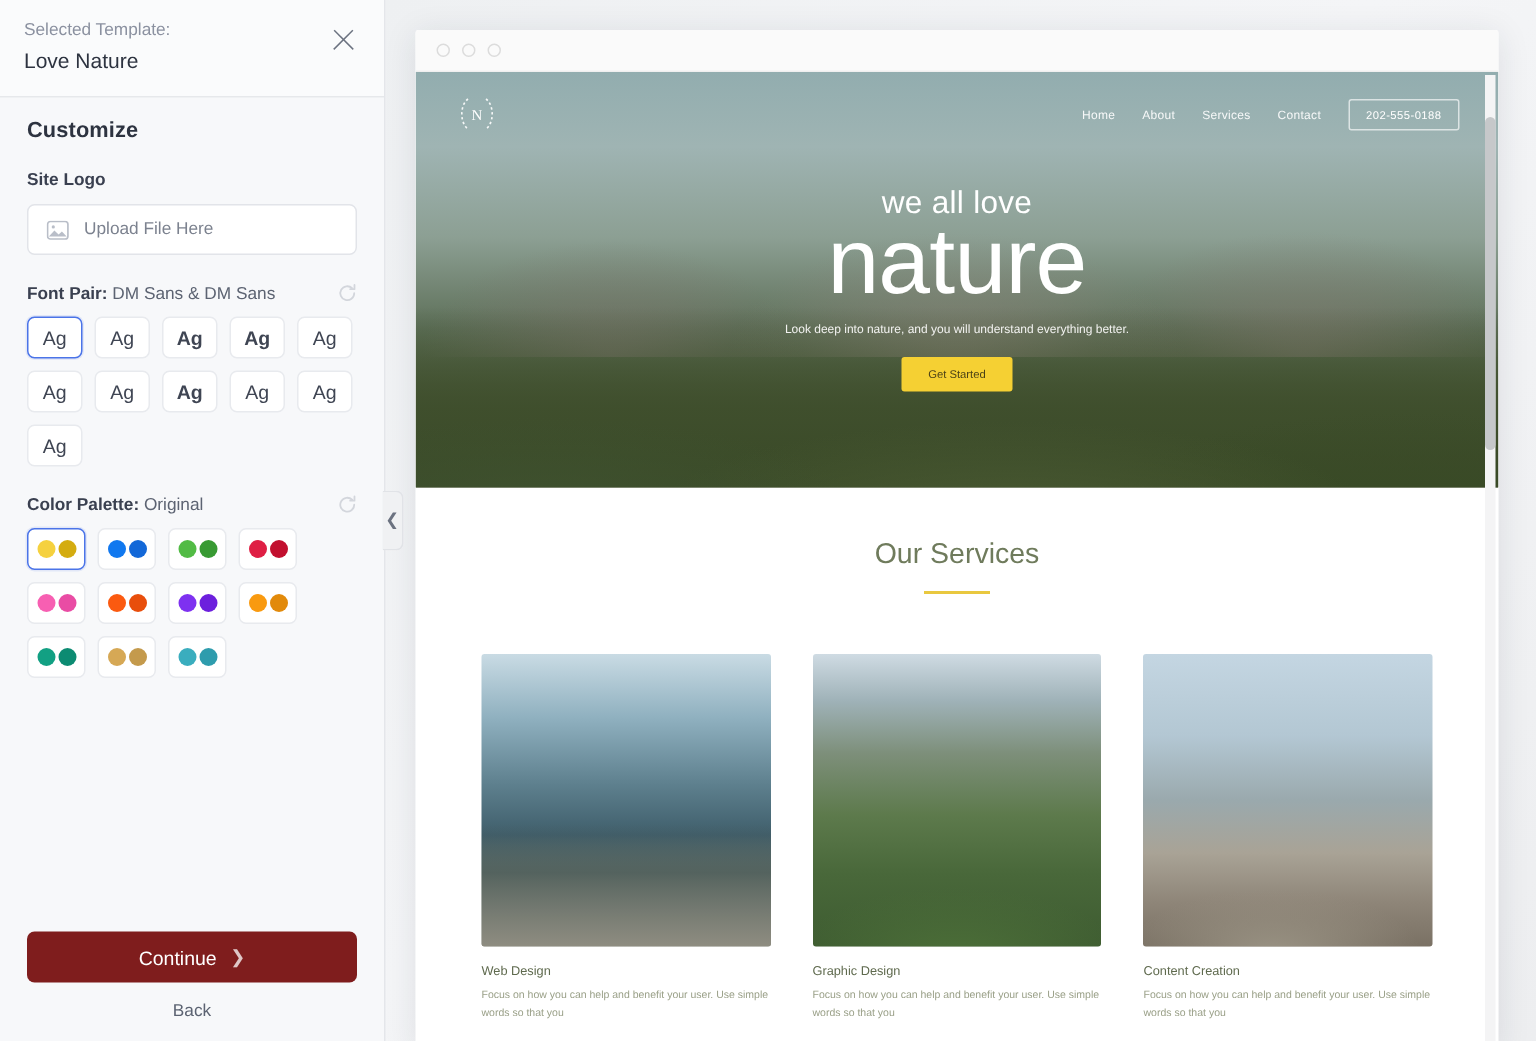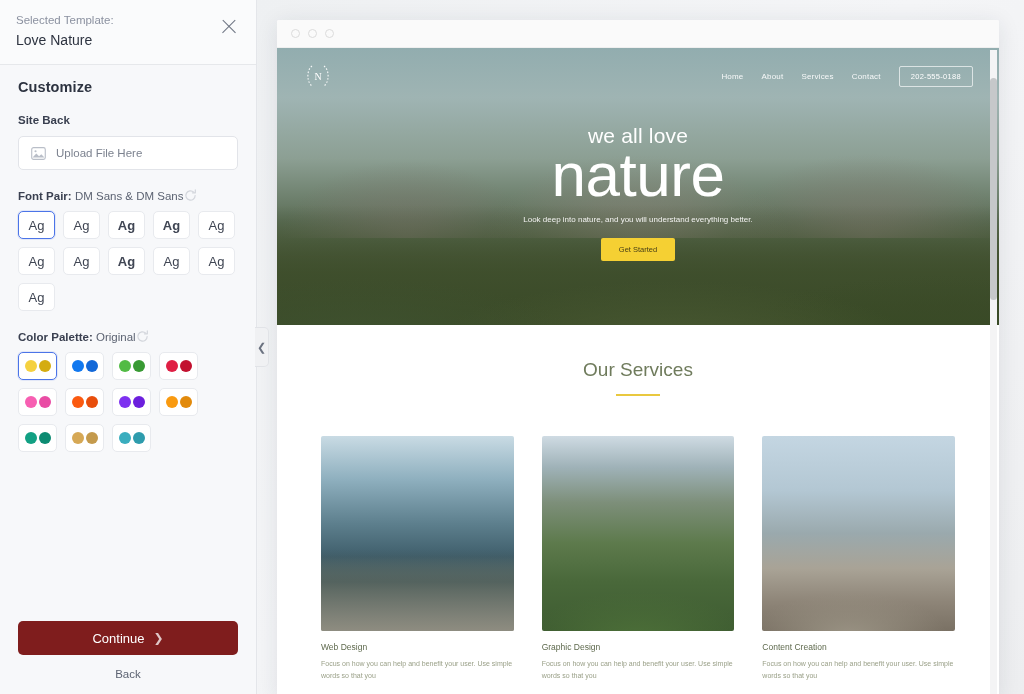--- a/index.html
+++ b/index.html
@@ -50,21 +50,21 @@
     margin-top: 10px;
     height: 34px; background: #fff;
     border: 1px solid #e2e4e9; border-radius: 5px;
     display: flex; align-items: center; gap: 10px; padding: 0 12px;
     cursor: pointer;
   }
   .img-icon { width: 15px; height: 13px; flex: 0 0 auto; }
   .upload-text { font-size: 11.5px; color: #7c828f; }
 
   .row-label {
-    margin-top: 19px; display: flex; align-items: center; justify-content: flex-start;
+    margin-top: 19px; display: flex; align-items: center; justify-content: space-between;
   }
   .row-label .lbl { font-size: 11.5px; color: #5c6372; }
   .row-label .lbl b { color: #3a4050; font-weight: 700; }
   .refresh { width: 13px; height: 13px; opacity: .5; cursor: pointer; flex:0 0 auto;}
 
   .chip-grid { display: flex; flex-wrap: wrap; gap: 8px; margin-top: 9px; }
   .chip {
     width: 37px; height: 28px; background: #fff;
     border: 1px solid #e8eaee; border-radius: 5px;
     display: flex; align-items: center; justify-content: center;
@@ -219,21 +219,21 @@
         <div class="sel-label">Selected Template:</div>
         <div class="sel-name">Love Nature</div>
       </div>
       <div class="close-btn"></div>
     </div>
 
     <div class="panel-body">
 
       <div class="cust-title">Customize</div>
 
-      <div class="sec-label">Site Back</div>
+      <div class="sec-label">Site Logo</div>
 
       <div class="upload">
         <svg class="img-icon" viewBox="0 0 16 14">
           <rect x="0.7" y="0.7" width="14.6" height="12.6" rx="2" fill="none" stroke="#b9bec8" stroke-width="1.2"></rect>
           <circle cx="4.8" cy="4.6" r="1.15" fill="#b9bec8"></circle>
           <path d="M1.6 11.4 L5.6 7.1 L8.6 10 L11 7.9 L14.4 11.4 Z" fill="#b9bec8"></path>
         </svg>
         <span class="upload-text">Upload File Here</span>
       </div>
 

